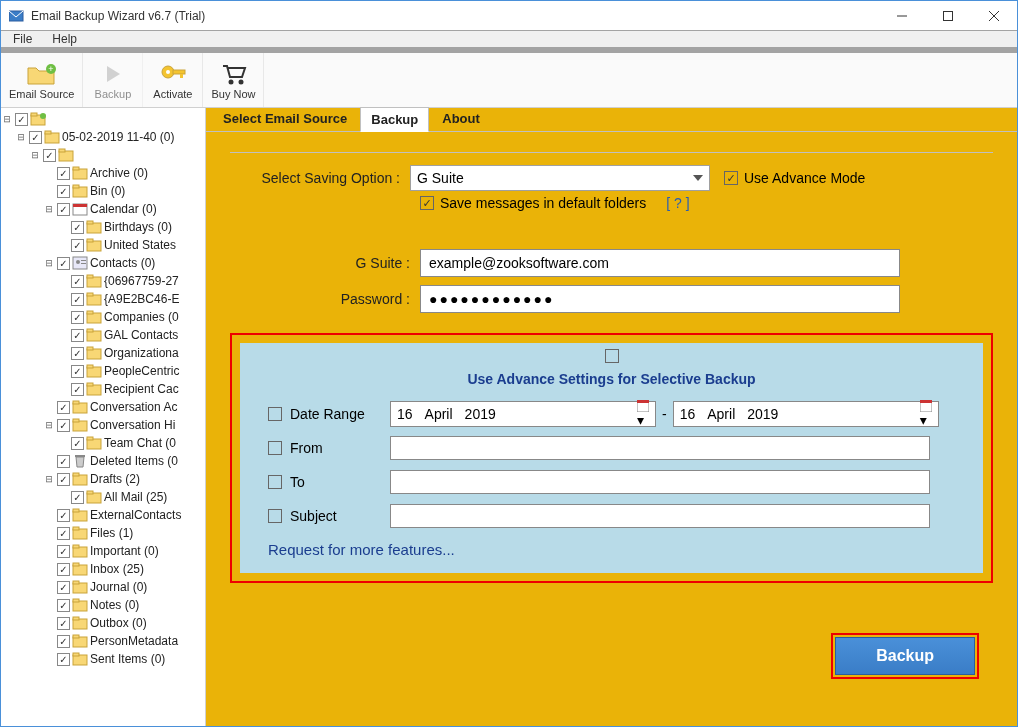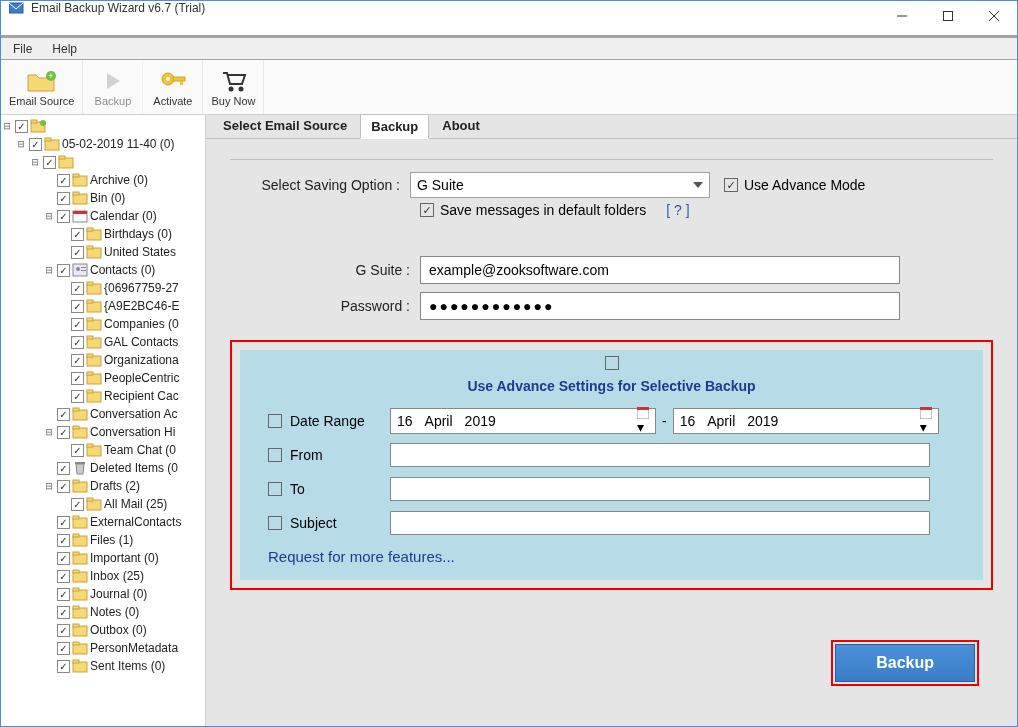--- a/index.html
+++ b/index.html
@@ -1,46 +1,46 @@
 <!DOCTYPE html>
 <html><head>
 <meta charset="utf-8">
 <style>
 * { box-sizing: border-box; margin: 0; padding: 0; font-family: "Segoe UI", Tahoma, sans-serif; }
 body { background: #fff; width: 1018px; height: 727px; overflow: hidden; border: 1px solid #4a90d9; }
 
 
-.titlebar { height: 37px; display: flex; padding: 0 0 0 8px; background: #fff; border-bottom: 3px solid #a3a3a3; }
+.titlebar { height: 30px; display: flex; align-items: center; padding: 0 0 0 8px; background: #fff; border-bottom: 1px solid #a3a3a3; }
 .titlebar .app-icon { width: 16px; height: 14px; margin-right: 6px; }
 .titlebar .title { font-size: 12px; color: #333; }
 .titlebar .win-controls { margin-left: auto; display: flex; }
 .titlebar .win-btn { width: 46px; height: 30px; display: flex; align-items: center; justify-content: center; font-size: 14px; color: #333; }
 
 
-.menubar { height: 22px; display: flex; align-items: center; padding-left: 12px; gap: 20px; background: #f0f0f0; border-bottom: 1px solid #a3a3a3; }
+.menubar { height: 22px; display: flex; align-items: center; padding-left: 12px; gap: 20px; background: #f0f0f0; border-bottom: 6px solid #a3a3a3; }
 .menubar .menu-item { font-size: 12px; color: #333; }
 
 
 .toolbar { height: 55px; display: flex; align-items: stretch; background: #fafafa; border-bottom: 1px solid #d0d0d0; }
 .tool-btn { display: flex; flex-direction: column; align-items: center; justify-content: center; padding: 2px 8px; font-size: 11px; color: #333; border-right: 1px solid #e8e8e8; min-width: 60px; }
 .tool-btn .tool-icon { height: 28px; display: flex; align-items: center; justify-content: center; }
 
 
 .main { display: flex; height: 618px; }
 .sidebar { width: 205px; border-right: 1px solid #d0d0d0; background: #fff; overflow-y: scroll; overflow-x: scroll; position: relative; }
 .tree { padding: 2px 0; font-size: 12px; color: #222; white-space: nowrap; }
 .tree-row { display: flex; align-items: center; height: 18px; padding-left: var(--indent, 0px); }
 .tree-row .toggle { width: 12px; text-align: center; color: #666; font-size: 9px; }
 .tree-row .chk { width: 13px; height: 13px; border: 1px solid #888; margin: 0 2px; display: inline-flex; align-items: center; justify-content: center; font-size: 10px; color: #333; }
 .tree-row .chk.checked::before { content: "✓"; }
 .tree-row .fldr { width: 16px; height: 14px; margin-right: 2px; display: inline-flex; align-items: center; justify-content: center; }
 .tree-row .label { }
 
 
-.content { flex: 1; background: #e5e5e5; padding: 0; }
+.content { flex: 1; background: #eab308; padding: 0; }
 .tabs { display: flex; align-items: flex-end; height: 26px; padding-left: 6px; border-bottom: 1px solid #c0c0c0; margin-top: -2px; }
 .tab { padding: 4px 10px; font-size: 13px; font-weight: bold; color: #222; border: 1px solid transparent; margin-right: 2px; }
 .tab.active { background: #fff; border: 1px solid #c0c0c0; border-bottom: 1px solid #fff; position: relative; top: 1px; }
 
 .panel { padding: 20px 24px; }
 .hr { border: 0; border-top: 1px solid #c0c0c0; margin-bottom: 12px; }
 .form-row { display: flex; align-items: center; margin-bottom: 8px; font-size: 14px; }
 .form-row .lbl { width: 180px; text-align: right; padding-right: 10px; color: #222; }
 .select-box { width: 300px; height: 26px; border: 1px solid #a0a0a0; background: #fff; font-size: 14px; padding: 2px 6px; display: flex; align-items: center; justify-content: space-between; }
 .inline-chk { display: flex; align-items: center; gap: 6px; margin-left: 14px; font-size: 14px; }

